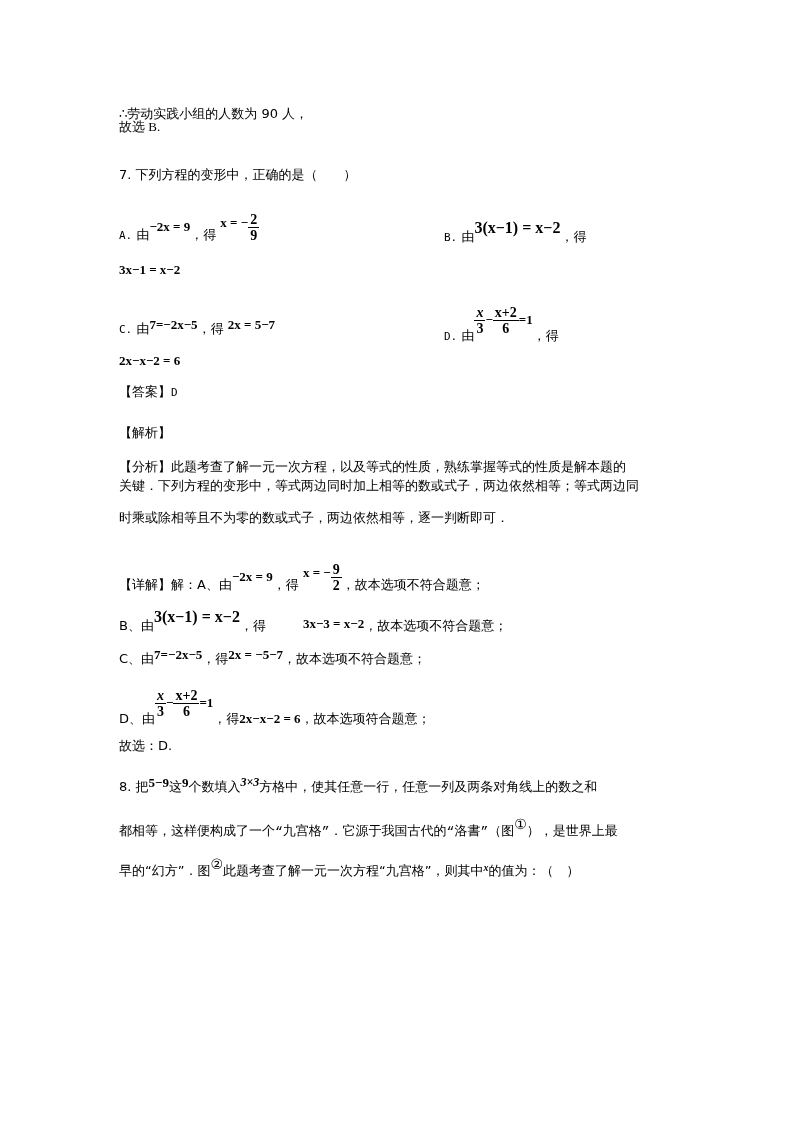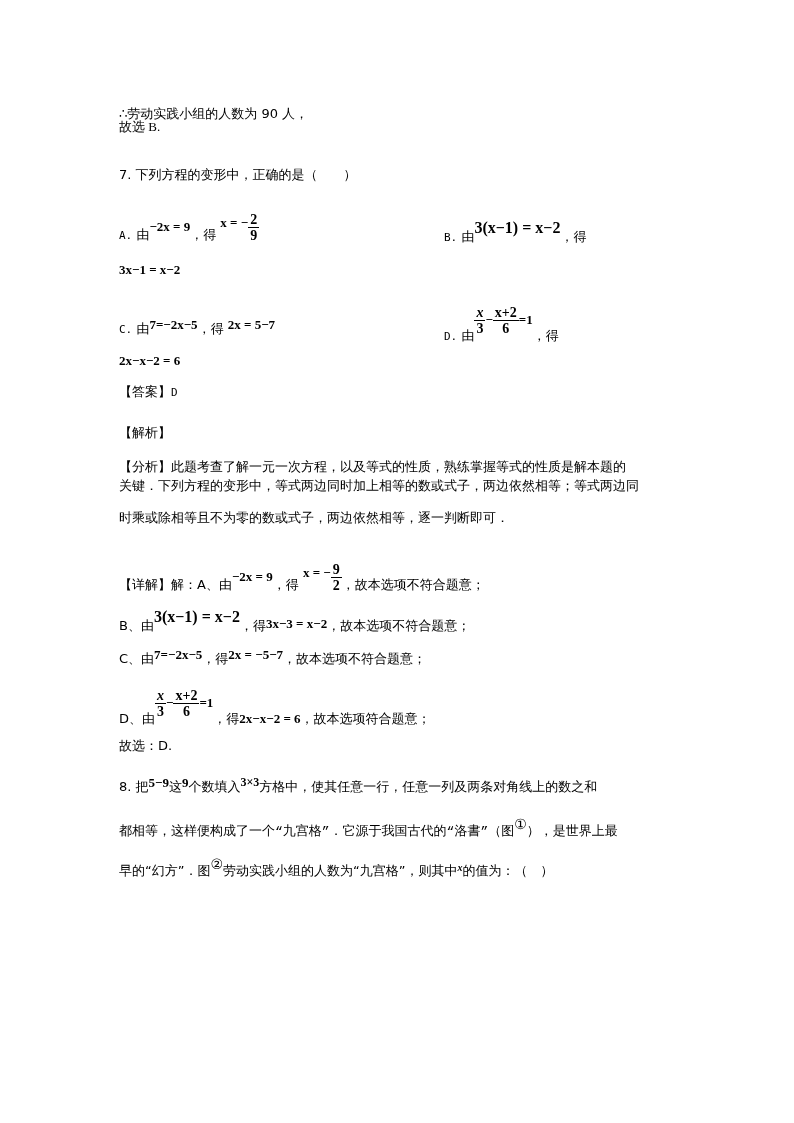--- a/index.html
+++ b/index.html
@@ -61,38 +61,38 @@
   <div class="line" style="top:459px;">【分析】此题考查了解一元一次方程，以及等式的性质，熟练掌握等式的性质是解本题的</div>
   <div class="line" style="top:478px;">关键．下列方程的变形中，等式两边同时加上相等的数或式子，两边依然相等；等式两边同</div>
   <div class="line" style="top:510px;">时乘或除相等且不为零的数或式子，两边依然相等，逐一判断即可．</div>
 
   <div class="line" style="top:570px;">
     <span>【详解】解：A、由</span><span class="m sup">−2x = 9</span><span>，得</span>
     <span class="m" style="position:relative;top:-12px;">x = −</span><span class="frac" style="position:relative;top:-8px;"><span class="num">9</span><span class="den">2</span></span><span>，故本选项不符合题意；</span>
   </div>
 
   <div class="line" style="top:617px;">
-    <span>B、由</span><span class="m sup" style="font-size:16px;">3(x−1) = x−2</span><span>，得</span><span class="m" style="position:relative;top:-2px;">3x−3 = x−2</span><span>，故本选项不符合题意；</span>
+    <span>B、由</span><span class="m sup" style="font-size:16px;">3(x−1) = x−2</span><span>，得</span><span class="m" style="position:relative;top:-2px;margin-left:37px;">3x−3 = x−2</span><span>，故本选项不符合题意；</span>
   </div>
 
   <div class="line" style="top:651px;">
     <span>C、由</span><span class="m sup" style="font-size:13px;top:-4px;">7=−2x−5</span><span>，得</span><span class="m" style="font-size:13px;position:relative;top:-4px;">2x = −5−7</span><span>，故本选项不符合题意；</span>
   </div>
 
   <div class="line" style="top:688px;">
     <span style="position:relative;top:16px;">D、由</span><span class="frac"><span class="num mi">x</span><span class="den">3</span></span><span class="m">−</span><span class="frac"><span class="num">x+2</span><span class="den">6</span></span><span class="m">=1</span><span style="position:relative;top:16px;">，得</span><span class="m" style="position:relative;top:16px;">2x−x−2 = 6</span><span style="position:relative;top:16px;">，故本选项符合题意；</span>
   </div>
 
   <div class="line" style="top:738px;">故选：D.</div>
 
   <div class="line" style="top:779px;">
-    <span>8. 把</span><span class="m sup" style="top:-4px;">5−9</span><span>这</span><span class="m sup" style="top:-4px;">9</span><span>个数填入</span><span class="m sup" style="font-size:12px;top:-5px;">3×3</span><span>方格中，使其任意一行，任意一列及两条对角线上的数之和</span>
+    <span>8. 把</span><span class="m sup" style="top:-4px;">5−9</span><span>这</span><span class="m sup" style="top:-4px;">9</span><span>个数填入</span><span class="m sup" style="font-size:12px;top:-5px;font-style:italic;">3×3</span><span>方格中，使其任意一行，任意一列及两条对角线上的数之和</span>
   </div>
 
   <div class="line" style="top:823px;font-family:Liberation Mono, monospace;">
     <span>都相等，这样便构成了一个“九宫格”．它源于我国古代的“洛書”（图</span><span class="circ">①</span><span>），是世界上最</span>
   </div>
 
   <div class="line" style="top:862px;">
-    <span>早的“幻方”．图</span><span class="circ">②</span><span>劳动实践小组的人数为“九宫格”，则其中</span><span class="mi" style="font-size:10px;position:relative;top:-4px;">x</span><span>的值为：（　）</span>
+    <span>早的“幻方”．图</span><span class="circ">②</span><span>此题考查了解一元一次方程“九宫格”，则其中</span><span class="mi" style="font-size:10px;position:relative;top:-4px;">x</span><span>的值为：（　）</span>
   </div>
 
 </div>
 
 </body></html>

